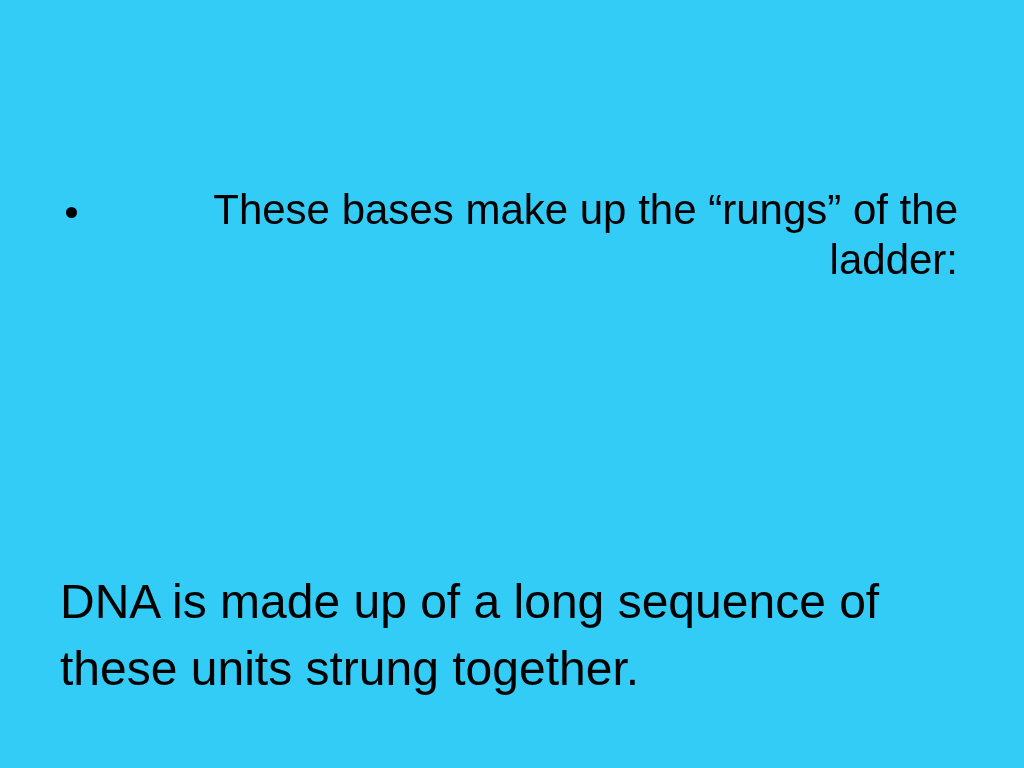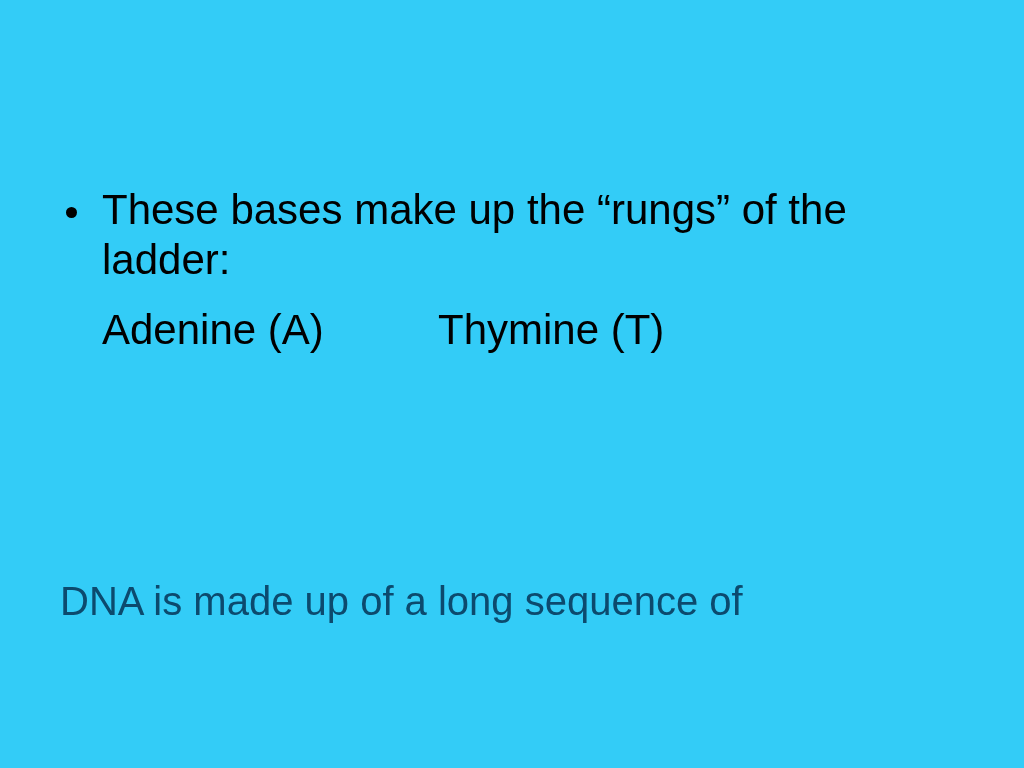--- a/index.html
+++ b/index.html
@@ -39,20 +39,21 @@
     top: 185px;
     width: 910px;
   }
   .bullet-row {
     position: relative;
     display: block;
     padding-left: 44px;
     font-size: 42px;
     line-height: 50px;
     color: #000000;
+    text-align: right;
   }
   .bullet-dot {
     position: absolute;
     left: 8px;
     top: 22px;
     width: 11px;
     height: 11px;
     border-radius: 50%;
     background: #000000;
   }
@@ -82,23 +83,23 @@
   }
   .spacer-line-sm {
     display: block;
     height: 20px;
   }
   .closing-para {
     position: absolute;
     left: 60px;
     top: 568px;
     width: 900px;
-    font-size: 40px;
+    font-size: 48px;
     line-height: 67px;
-    color: #0c4a6e;
+    color: #000000;
   }
   .closing-line {
     display: block;
     white-space: nowrap;
   }
 </style>
 </head>
 <body>
 
 <div class="slide">
@@ -106,26 +107,24 @@
 
   <div class="body-area">
 
     <div class="bullet-row">
       <span class="bullet-dot"></span>
       <span class="bullet-text">These bases make up the “rungs” of the ladder:</span>
     </div>
 
     <div class="spacer-line-sm"></div>
 
-    <div class="pair-row">
-      <span class="pair-left">Adenine (A)</span><span class="pair-right">Thymine (T)</span>
-    </div>
 
     <div class="spacer-line"></div>
 
 
   </div>
 
   <div class="closing-para">
     <span class="closing-line">DNA is made up of a long sequence of</span>
+    <span class="closing-line">these units strung together.</span>
   </div>
 
 </div>
 
 </body></html>

